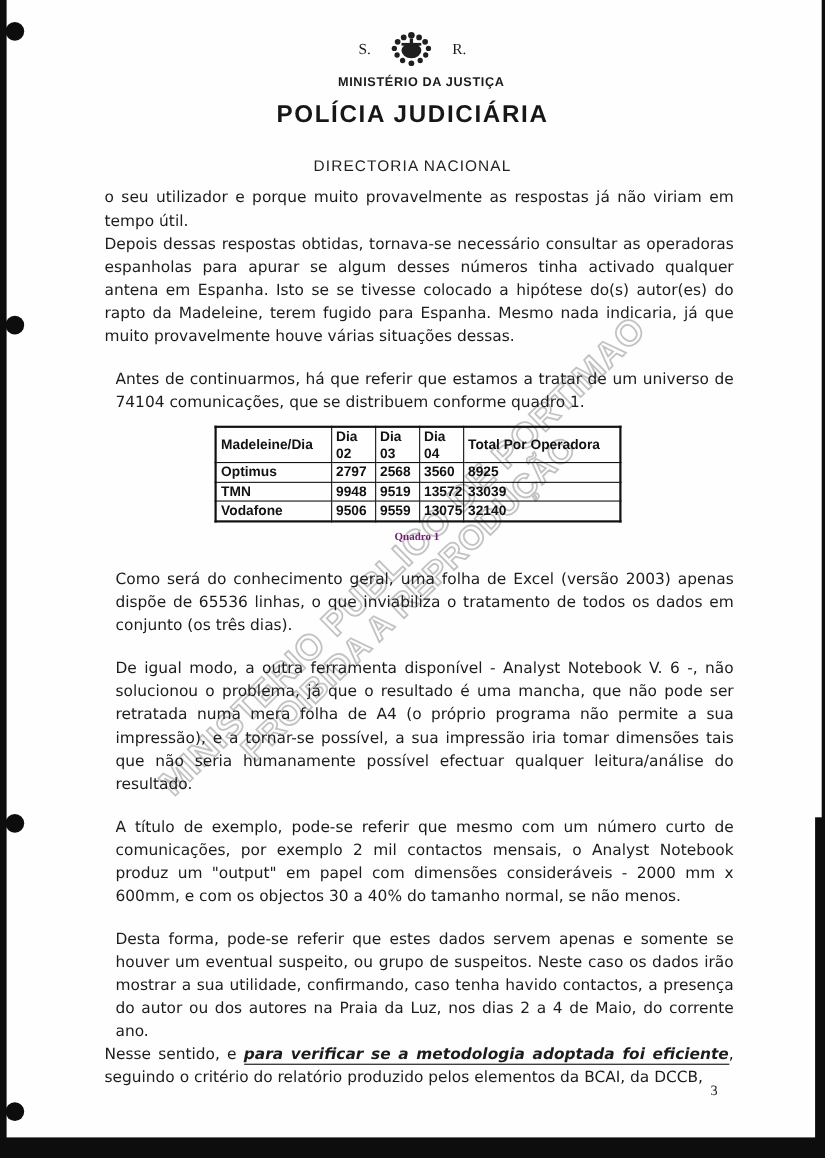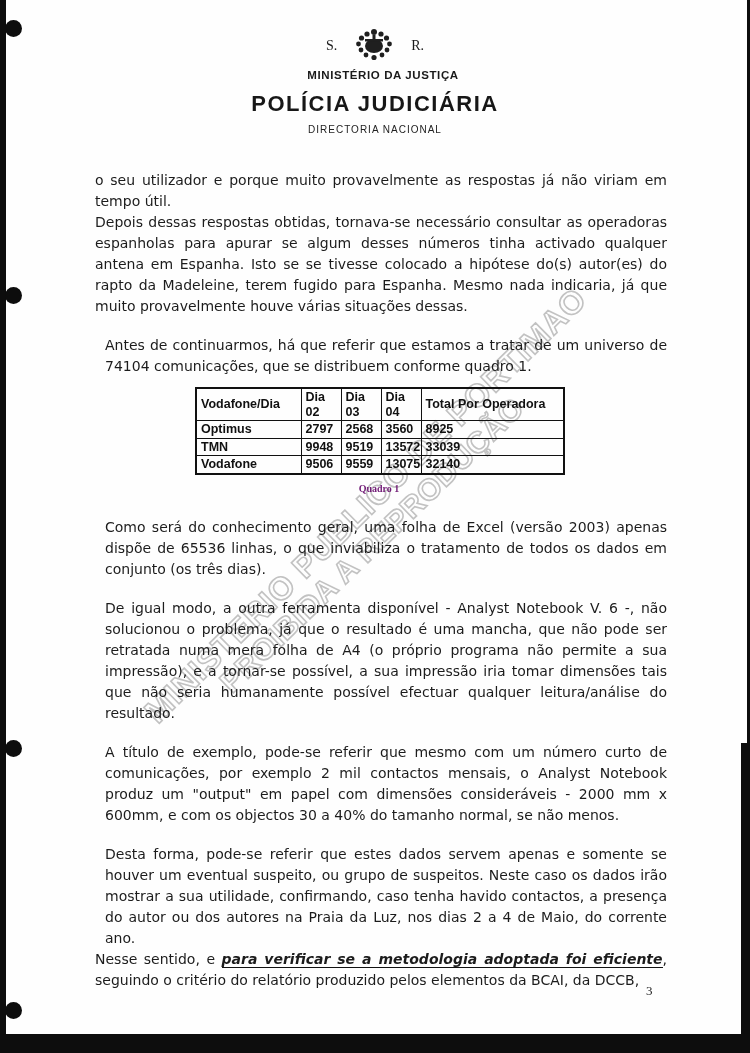--- a/index.html
+++ b/index.html
@@ -23,21 +23,21 @@
     pointer-events:none;
   }
   .wm1{width:680px;left:26px;top:487px;font-size:32px;letter-spacing:1px;transform:rotate(-44.5deg);}
   .wm2{width:430px;left:157px;top:528px;font-size:30px;letter-spacing:0.5px;transform:rotate(-44deg);}
   
   .header{position:absolute;z-index:2;left:0;top:26px;width:750px;text-align:center;}
   .crest-row{display:flex;align-items:center;justify-content:center;gap:15px;height:40px;}
   .initial{font-family:"Liberation Serif",serif;font-size:14px;color:#1a1a1a;}
   .ministry{margin-top:3px;font-family:"Liberation Sans",sans-serif;font-size:11.5px;font-weight:bold;letter-spacing:0.6px;color:#1a1a1a;padding-left:16px;}
   .org-title{margin-top:10px;font-family:"Liberation Sans",sans-serif;font-size:22px;font-weight:bold;letter-spacing:1.5px;color:#171717;}
-  .directorate{margin-top:7px;font-family:"Liberation Sans",sans-serif;font-size:10px;letter-spacing:1px;color:#222;}
+  .directorate{margin-top:25px;font-family:"Liberation Sans",sans-serif;font-size:14px;letter-spacing:1px;color:#222;}
   
   .body{position:absolute;z-index:2;left:95px;top:170px;width:572px;font-size:14px;line-height:21px;}
   .body p{margin:0;text-align:justify;}
   p.gap{margin-top:18px;margin-left:10px;}
   .emph{font-weight:bold;font-style:italic;border-bottom:1.6px solid #111;}
   
   .tbl-wrap{margin:10px 0 0 100px;width:368px;}
   table.quadro{border-collapse:collapse;width:368px;table-layout:fixed;
     font-family:"Liberation Sans",sans-serif;font-size:12.5px;font-weight:bold;color:#111;
     border:2.5px solid #111;}
@@ -107,21 +107,21 @@
       <table class="quadro">
         <colgroup>
           <col class="c-op">
             <col class="c-d">
             <col class="c-d">
             <col class="c-d">
             <col class="c-tot">
         </colgroup>
         <tbody>
             <tr>
-          <th>Vodafone/Dia</th>
+          <th>Madeleine/Dia</th>
           <th>Dia 02</th>
           <th>Dia 03</th>
           <th>Dia 04</th>
           <th>Total Por Operadora</th>
         </tr>
         <tr>
           <td>Optimus</td>
           <td class="num">2797</td>
           <td class="num">2568</td>
           <td class="num">3560</td>

